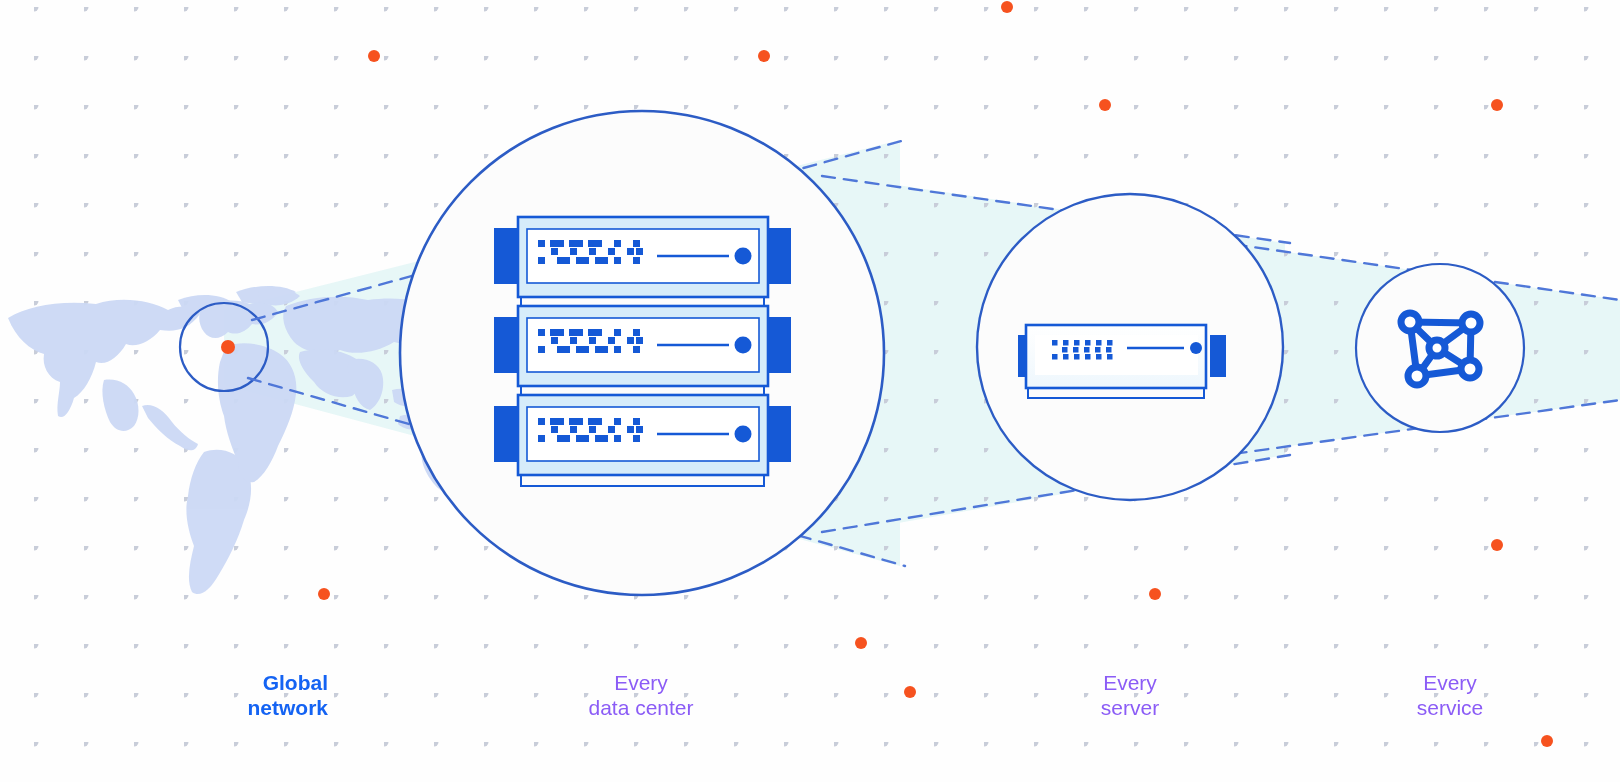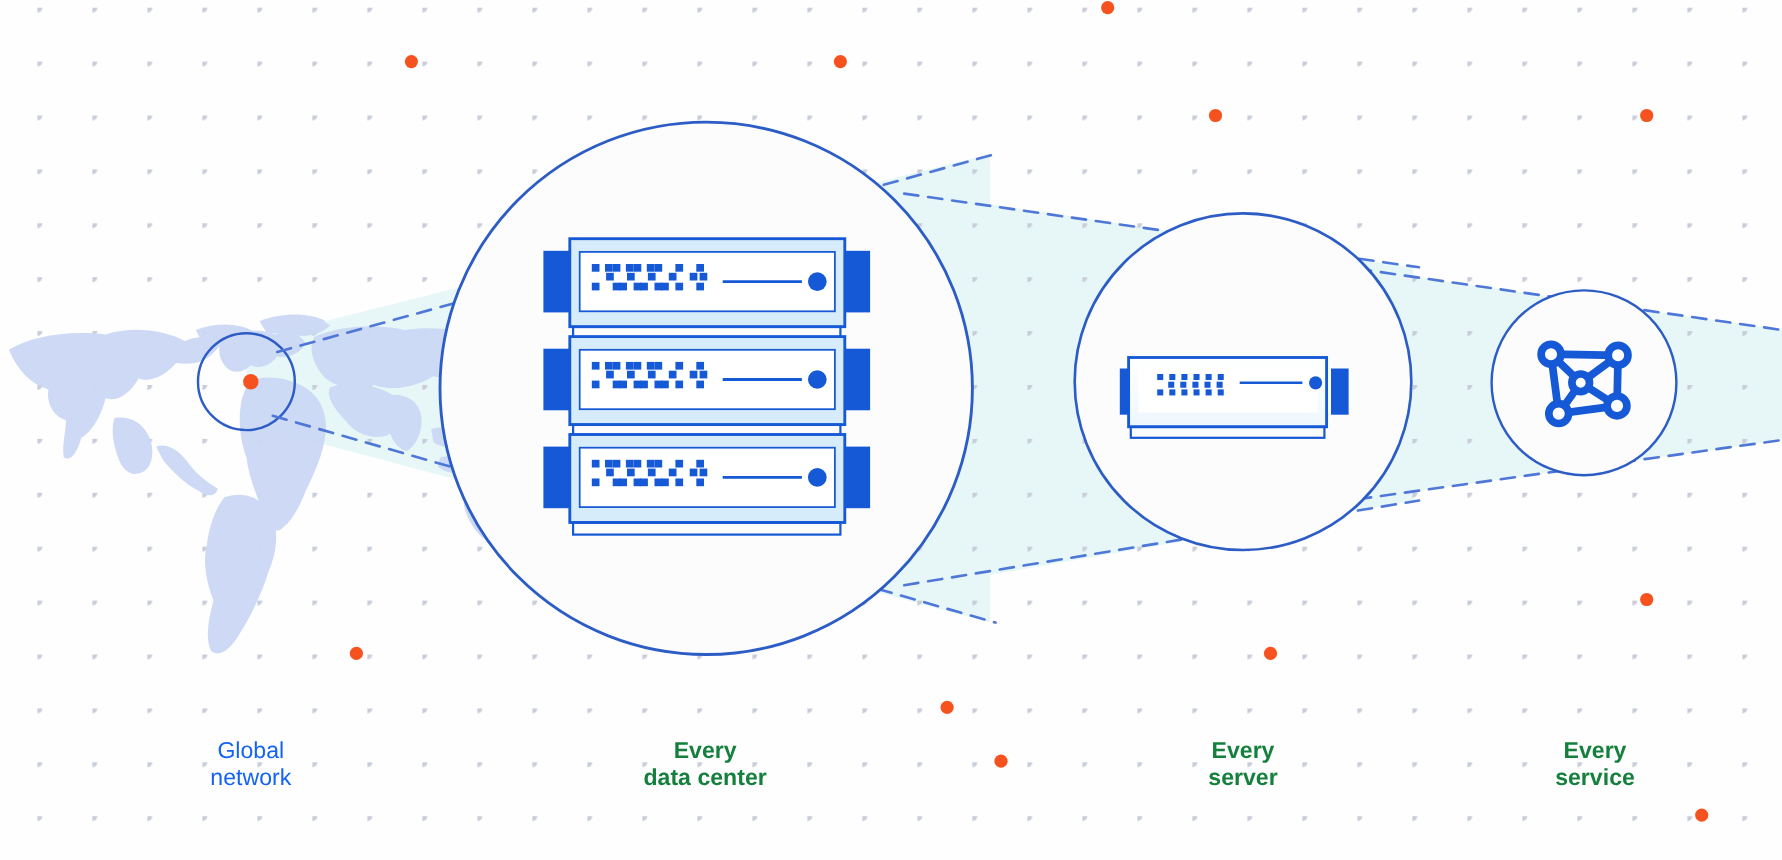--- a/index.html
+++ b/index.html
@@ -1,20 +1,20 @@
 <!DOCTYPE html>
 <html><head>
 <meta charset="utf-8">
 <style>
   html,body{margin:0;padding:0;background:#ffffff;}
   body{font-family:"Liberation Sans",sans-serif;}
   #stage{position:relative;width:1620px;height:782px;overflow:hidden;background:#fefefe;}
   #stage svg{position:absolute;left:0;top:0;}
-  .lbl{position:absolute;text-align:center;font-size:21px;line-height:25px;font-weight:700;color:#15803d;white-space:pre-line;}
-  .lbl.accent{color:#1463f3;font-weight:400;}
+  .lbl{position:absolute;text-align:center;font-size:21px;line-height:25px;font-weight:400;color:#8b5cf6;white-space:pre-line;}
+  .lbl.accent{color:#1463f3;font-weight:700;text-align:right;}
 </style>
 </head>
 <body>
 
 <div id="stage">
 
   <svg width="1620" height="782" viewBox="0 0 1620 782">
     <defs>
       <pattern id="dotgrid" x="234" y="7" width="50" height="49" patternUnits="userSpaceOnUse">
         <circle cx="0" cy="0" r="4.5" fill="#c8cdd9"></circle>

